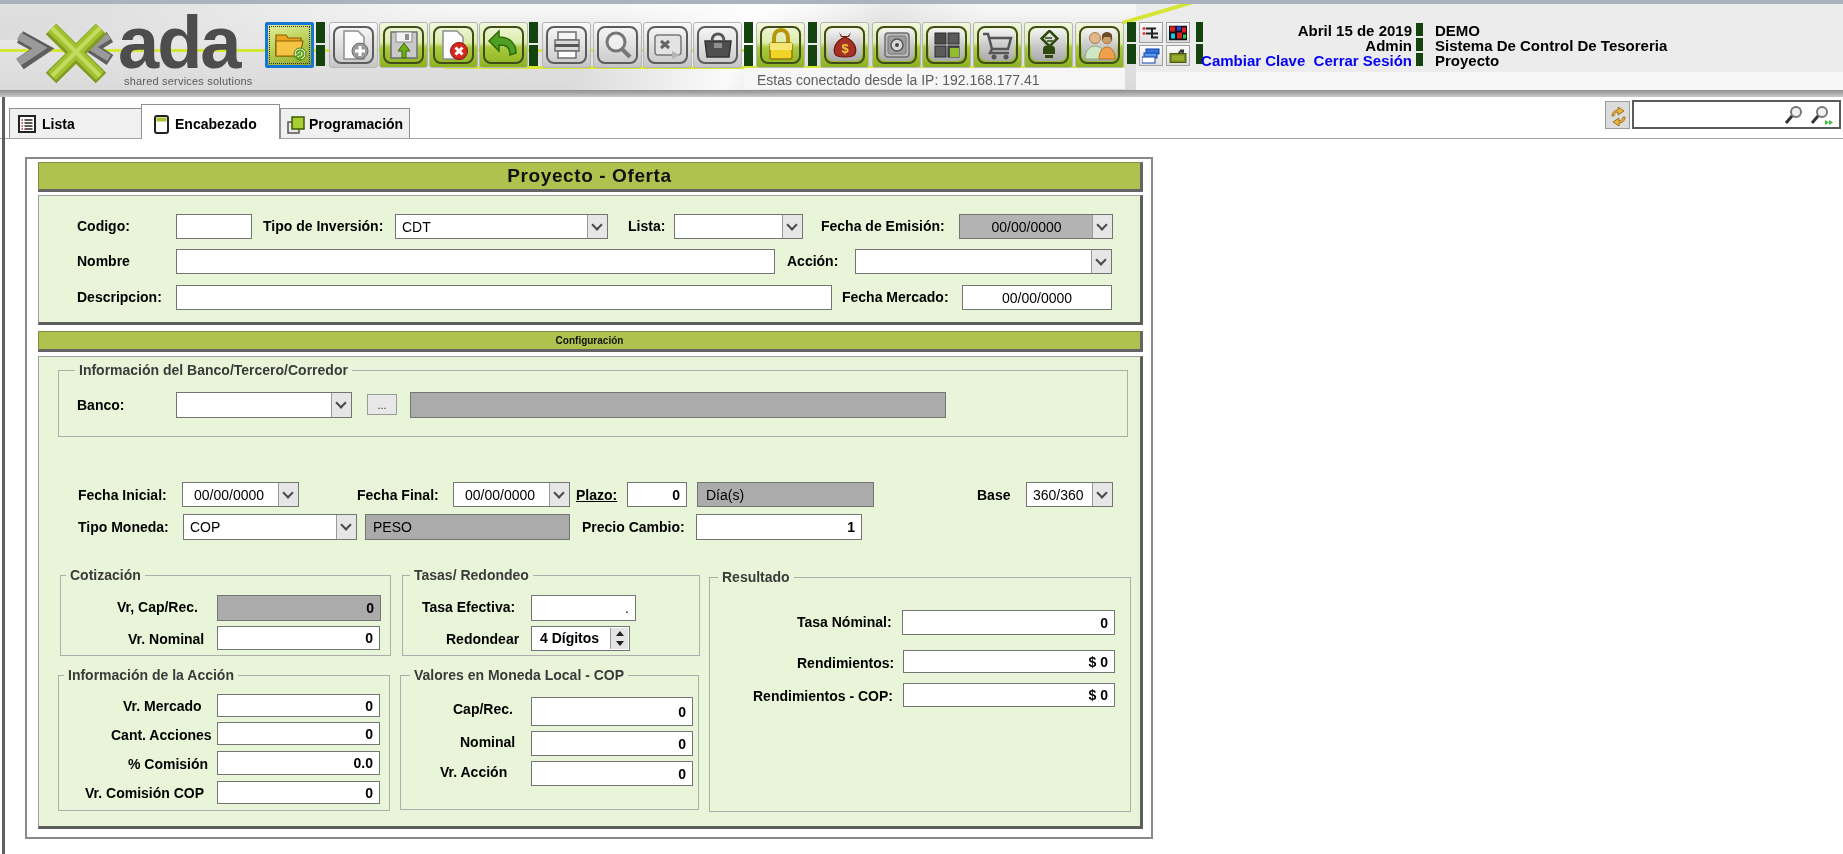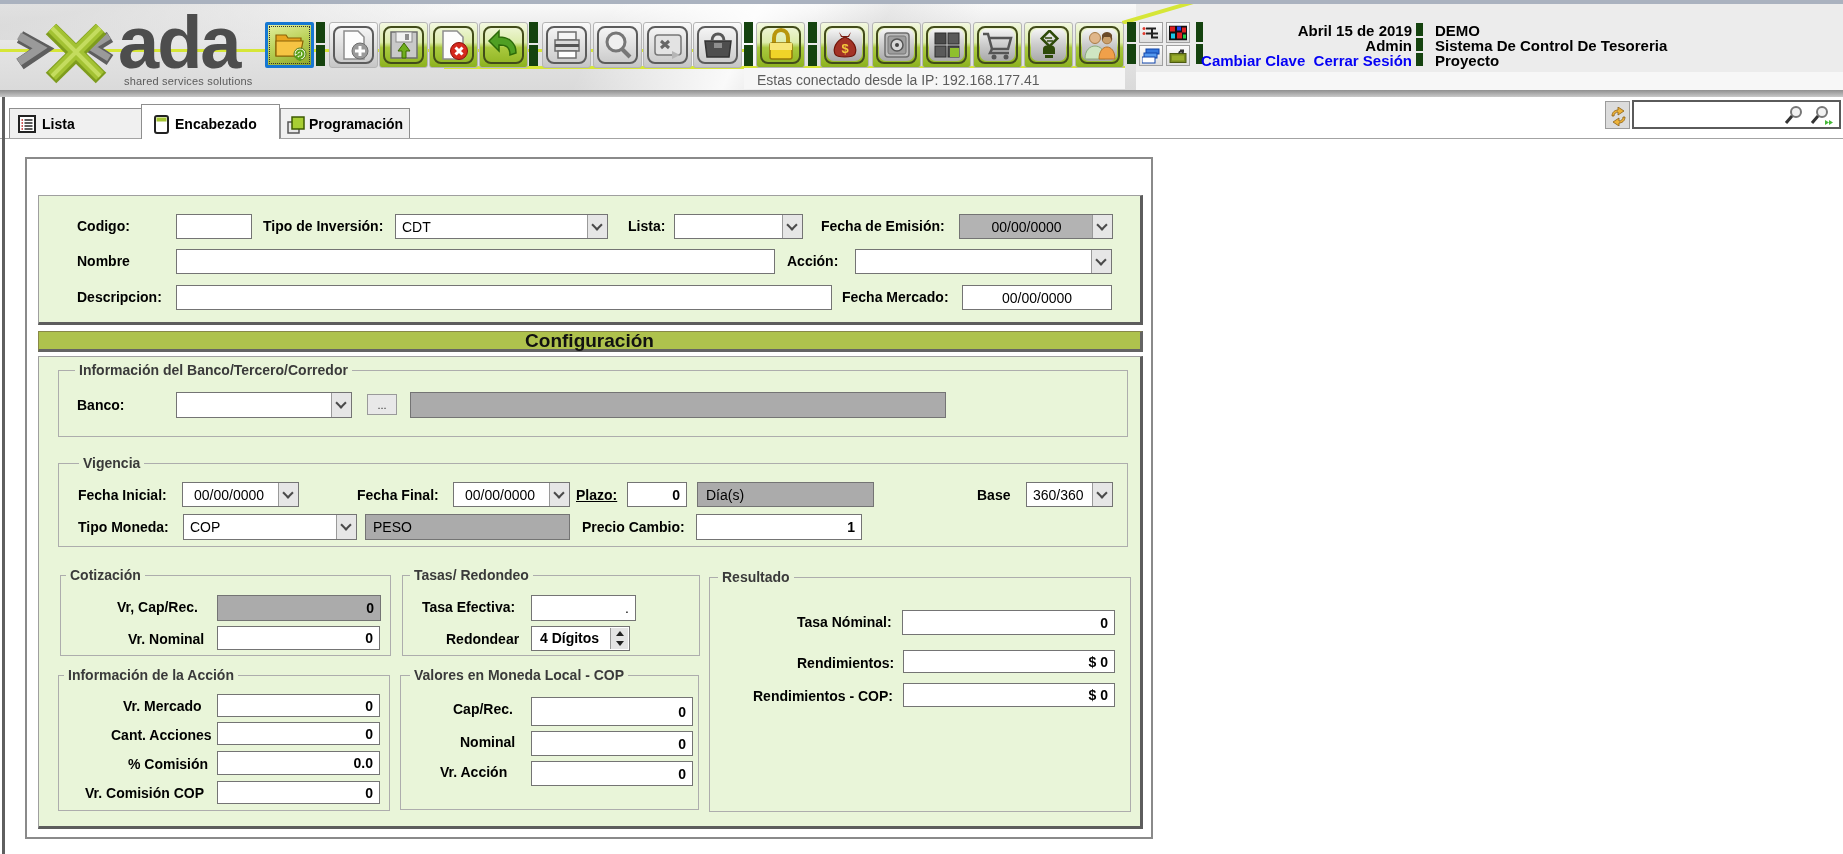--- a/index.html
+++ b/index.html
@@ -347,22 +347,23 @@
     <svg style="position:absolute;right:4px;top:2px;" width="26" height="22" viewBox="0 0 26 22">
         <circle cx="13" cy="8" r="5" fill="#f2f2f2" stroke="#777" stroke-width="2"></circle>
         <line x1="9" y1="12" x2="3" y2="19" stroke="#333" stroke-width="3"></line>
         <path d="M16 16 L20 18.5 L16 21 Z" fill="#46b838"></path>
         <path d="M20 16 L24 18.5 L20 21 Z" fill="#46b838"></path>
       </svg>
   </div>
   <div id="vline"></div>
 
   <div id="outerpanel"></div>
+  <div class="greenbar" style="top:162px;height:30px;font-size:19px;line-height:25px;letter-spacing:0.6px;">Proyecto - Oferta</div>
   <div class="section" id="sec1" style="top:195px;height:130px;"></div>
-  <div class="greenbar" style="top:331px;height:21px;font-size:19px;line-height:17px;">Configuración</div>
+  <div class="greenbar" style="top:331px;height:21px;font-size:10px;line-height:17px;">Configuración</div>
   <div class="section" id="sec2" style="top:356px;height:473px;"></div>
 
   <div class="lbl" style="left:77px;top:218px;">Codigo:</div>
   <div class="inp" style="left:176px;top:214px;width:76px;height:25px;"></div>
   <div class="lbl" style="left:263px;top:218px;">Tipo de Inversión:</div>
   <div class="sel" style="left:395px;top:214px;width:213px;height:25px;">
       <span class="tx">CDT</span>
       <span class="ab">
         <i></i>
       </span>
@@ -398,23 +399,20 @@
     </div>
   <div class="lbl" style="left:77px;top:397px;">Banco:</div>
   <div class="sel" style="left:176px;top:392px;width:176px;height:26px;">
       <span class="ab">
         <i></i>
       </span>
     </div>
   <div class="inp vctr" style="left:367px;top:394px;width:30px;height:21px;background:#e8e8e8;border-color:#9a9a9a;justify-content:center;font-size:11px;color:#333;">...</div>
   <div class="inp gray" style="left:410px;top:392px;width:536px;height:26px;"></div>
 
-  <div class="fs" style="left:58px;top:463px;width:1070px;height:84px;">
-      <span class="lg" style="left:20px;">Vigencia</span>
-    </div>
   <div class="lbl" style="left:78px;top:487px;">Fecha Inicial:</div>
   <div class="sel" style="left:182px;top:482px;width:117px;height:25px;">
       <span class="tx" style="left:11px;">00/00/0000</span>
       <span class="ab">
         <i></i>
       </span>
     </div>
   <div class="lbl" style="left:357px;top:487px;">Fecha Final:</div>
   <div class="sel" style="left:453px;top:482px;width:117px;height:25px;">
       <span class="tx" style="left:11px;">00/00/0000</span>

